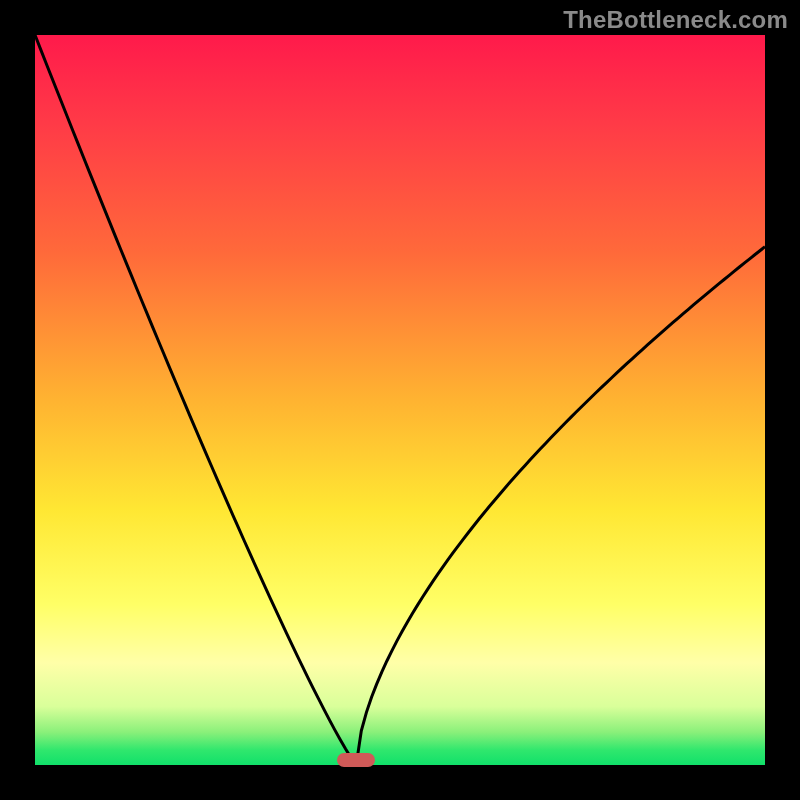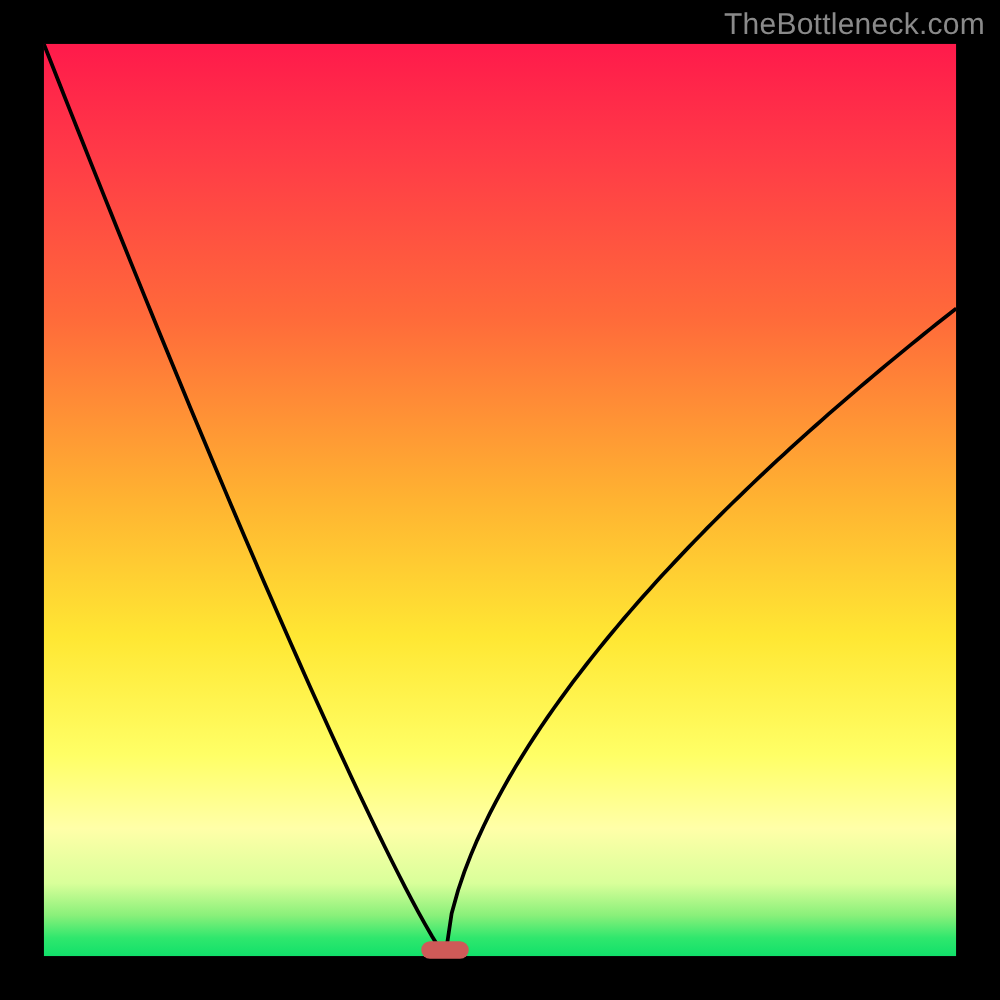--- a/index.html
+++ b/index.html
@@ -24,21 +24,21 @@
     top: 35px;
     width: 730px;
     height: 730px;
   }
   .watermark {
     position: absolute;
     top: 6px;
     right: 12px;
     font-family: Arial, Helvetica, sans-serif;
     font-size: 24px;
-    font-weight: 400;
+    font-weight: 700;
     color: #8a8a8a;
     letter-spacing: 0.2px;
   }
   svg {
     display: block;
   }
   .marker {
     position: absolute;
     width: 38px;
     height: 14px;

